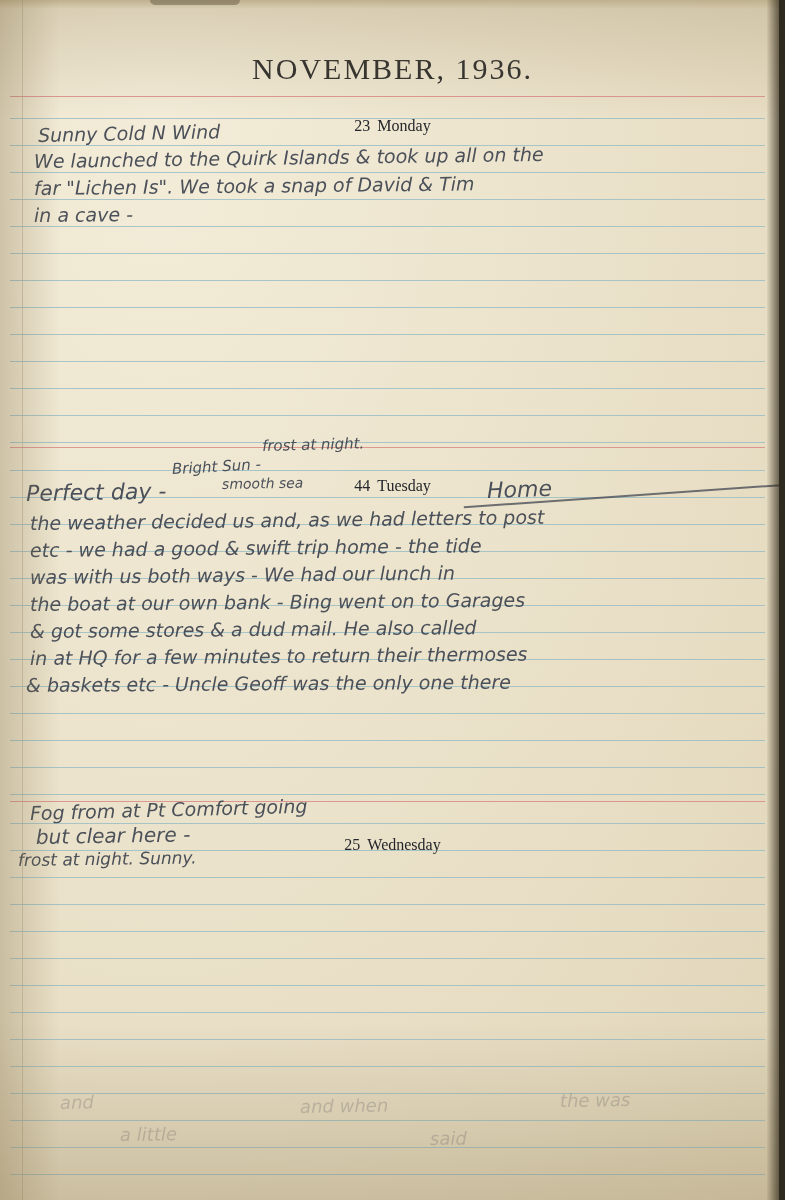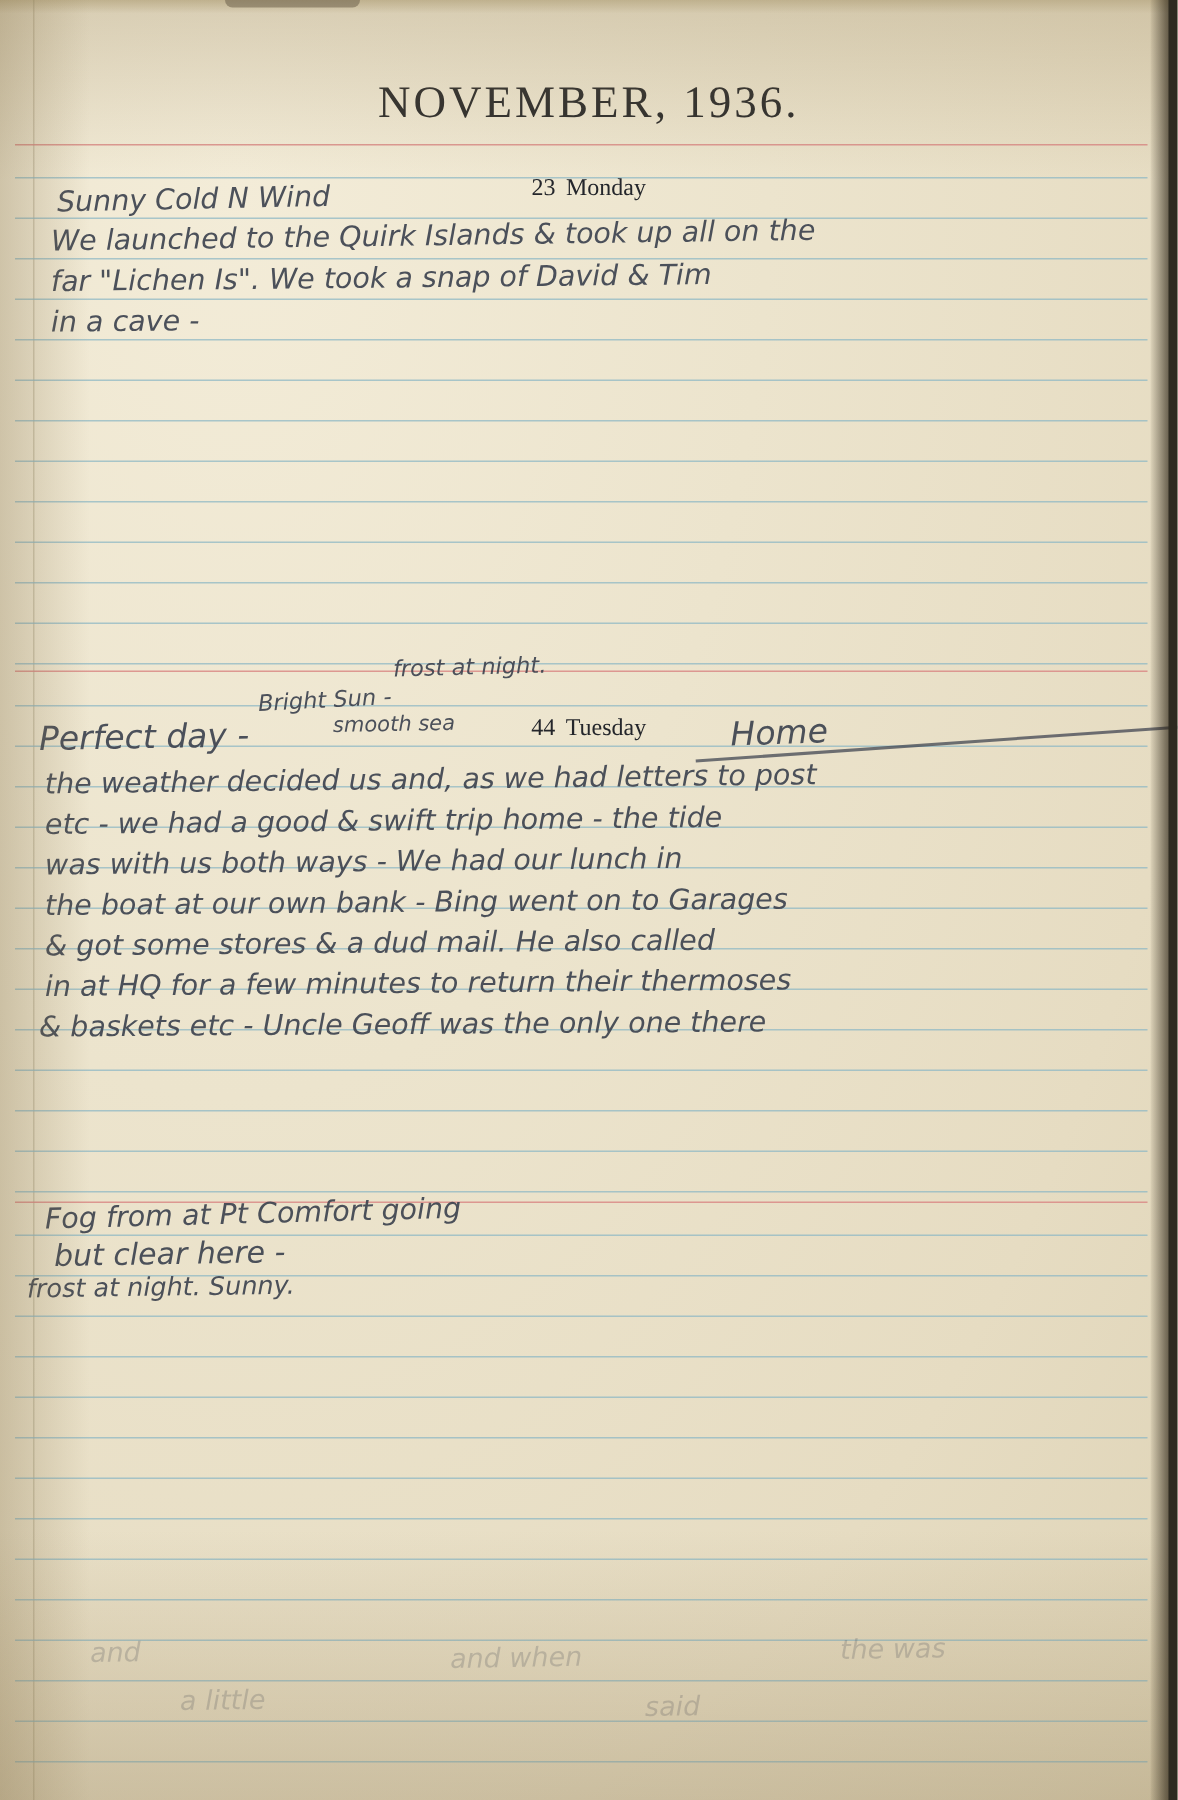--- a/index.html
+++ b/index.html
@@ -208,20 +208,23 @@
   <div id="month-title">NOVEMBER,  1936.</div>
 
   <div class="day-head" style="top:117px;">
     <span class="num">23</span><span>Monday</span>
   </div>
 
   <div class="day-head" style="top:477px;">
     <span class="num">44</span><span>Tuesday</span>
   </div>
 
+  <div class="day-head" style="top:836px;">
+    <span class="num">25</span><span>Wednesday</span>
+  </div>
 
   <div class="hw" style="left:38px; top:124px; font-size:19px; transform:rotate(-1.2deg);">Sunny Cold N Wind</div>
   <div class="hw" style="left:34px; top:150px; font-size:19px; transform:rotate(-0.8deg);">We launched to the Quirk Islands &amp; took up all on the</div>
   <div class="hw" style="left:34px; top:177px; font-size:19px; transform:rotate(-0.6deg);">far "Lichen Is". We took a snap of David &amp; Tim</div>
   <div class="hw" style="left:34px; top:204px; font-size:19px; transform:rotate(-0.5deg);">in a cave -</div>
 
   <div class="hw small" style="left:262px; top:437px; font-size:15px; transform:rotate(-1.5deg);">frost at night.</div>
   <div class="hw small" style="left:172px; top:460px; font-size:15px; transform:rotate(-3deg);">Bright Sun -</div>
   <div class="hw small" style="left:222px; top:476px; font-size:14px; transform:rotate(-1deg);">smooth sea</div>
 

